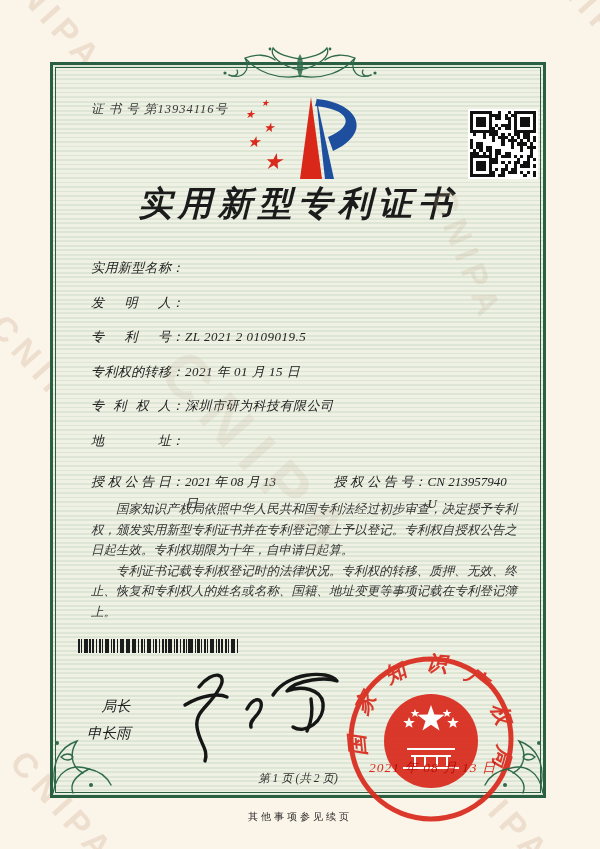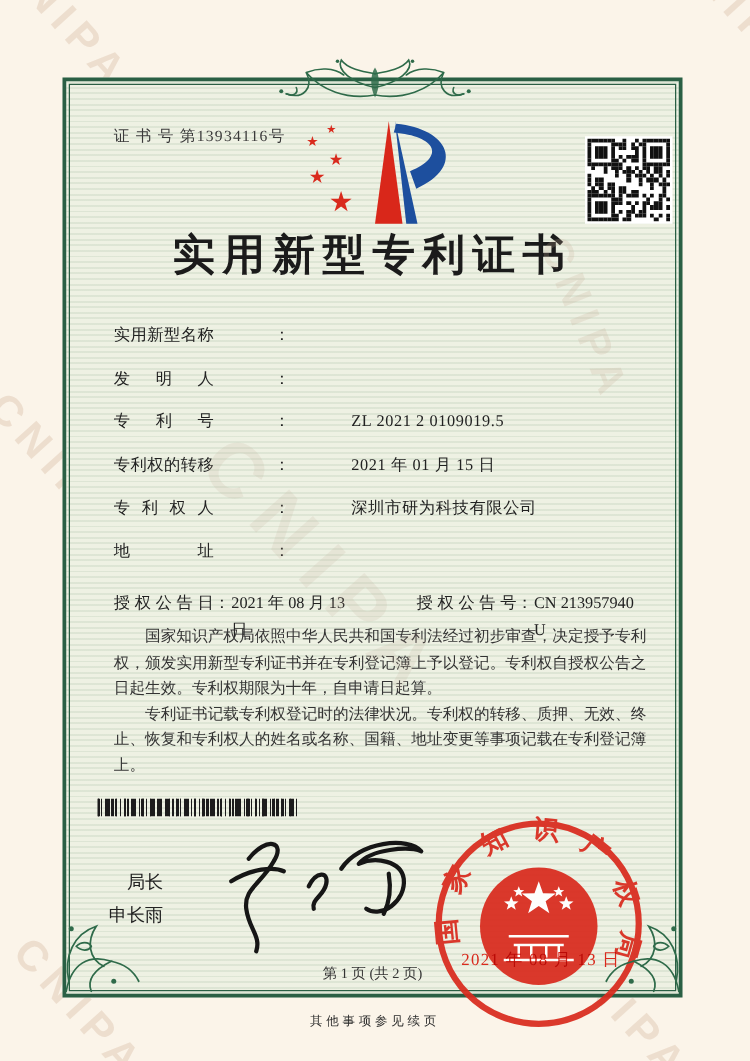--- a/index.html
+++ b/index.html
@@ -7,36 +7,36 @@
        background:#fbf4e9;font-family:"Liberation Serif","DejaVu Serif",serif;}
   
   .wm{position:absolute;color:rgba(206,173,146,.30);font-family:"Liberation Sans",sans-serif;
       font-weight:bold;letter-spacing:7px;font-size:34px;transform:rotate(48deg);z-index:1;pointer-events:none;}
   .wm.big{font-size:62px;color:rgba(190,170,150,.16);letter-spacing:14px;z-index:3;}
   
   .frame{position:absolute;left:50px;top:62px;width:490px;height:730px;z-index:2;
          border:3px solid #2a5f44;
          background:
            repeating-linear-gradient(180deg, rgba(110,150,115,.13) 0 1.5px, rgba(255,255,255,0) 1.5px 4.5px),
-           #eef1e3;}
+           #eef1e3; font-style: italic;}
   .frame::before{content:"";position:absolute;inset:2px;border:1px solid #2a5f44;pointer-events:none;}
   .content{position:absolute;inset:0;z-index:4;}
   
   .cert-no{position:absolute;left:38px;top:36px;font-size:12.5px;color:#3a3a3a;letter-spacing:1px;}
   .logo{position:absolute;left:182px;top:28px;width:150px;height:90px;}
   .logo .star{position:absolute;color:#d92a1d;line-height:1;}
   .qr{position:absolute;left:415px;top:44px;width:66px;height:66px;background:#fff;
       display:grid;grid-template-columns:repeat(21,1fr);grid-template-rows:repeat(21,1fr);padding:2px;}
   .qr i{display:block;}
   .qr i.on{background:#111;}
   .title{position:absolute;left:0;right:0;top:116px;text-align:center;font-size:34px;font-weight:bold;
          letter-spacing:6px;color:#1b1b1b;}
   
   .fields{position:absolute;left:38px;top:192px;width:424px;font-size:13px;color:#222;}
-  .frow{display:flex;margin-bottom:12.5px;line-height:22px;gap:48px;}
+  .frow{display:flex;margin-bottom:12.5px;line-height:22px;}
   .flabel{display:inline-block;width:80px;text-align:justify;text-align-last:justify;flex:0 0 80px;}
   .fcolon{flex:0 0 14px;}
   .fvalue{flex:1;letter-spacing:.5px;}
   .grant{display:flex;line-height:22px;}
   .grant .pair{display:flex;}
   .grant .pair+.pair{margin-left:46px;}
   
   .paras{position:absolute;left:38px;top:434px;width:426px;font-size:12.5px;line-height:20.5px;
          color:#333;text-align:justify;}
   .paras p{margin:0;text-indent:2em;}

